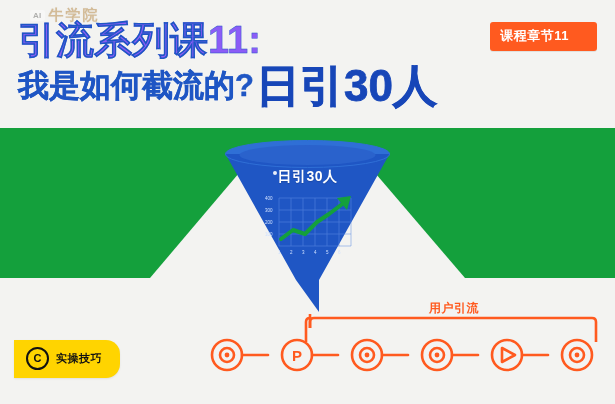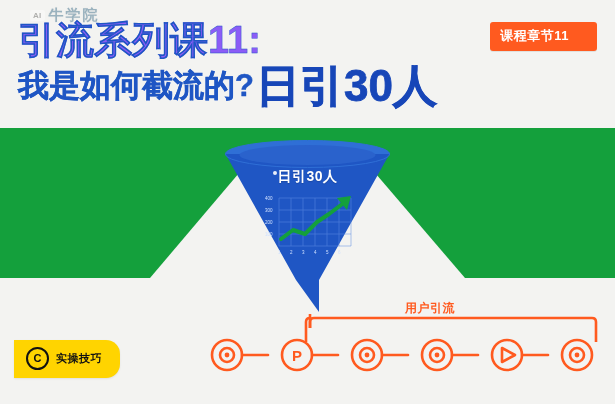--- a/index.html
+++ b/index.html
@@ -56,21 +56,21 @@
   }
 
   
   .minichart{position:absolute;left:38px;top:54px;width:92px;height:70px;}
   .minichart svg{display:block;}
 
   
   .flow{position:absolute;left:210px;top:300px;width:395px;height:80px;}
   .flow svg{display:block;}
   .flow-label{
-    position:absolute;left:405px;top:300px;color:#ff5a1f;
+    position:absolute;left:429px;top:300px;color:#ff5a1f;
     font-size:12px;font-weight:bold;letter-spacing:.5px;
   }
 
   
   .tag{
     position:absolute;left:14px;top:340px;
     background:#ffd400;border-radius:0 14px 14px 0;
     padding:7px 18px 8px 12px;display:flex;align-items:center;gap:7px;
     box-shadow:0 1px 2px rgba(0,0,0,.08);
   }
@@ -83,21 +83,21 @@
 
   
   .wm{
     position:absolute;left:30px;top:6px;display:flex;align-items:center;gap:4px;
     opacity:.38;
   }
   .wm .wmbox{
     background:#ffffff;color:#444;font-size:8px;font-weight:bold;
     border-radius:2px;padding:1px 3px;letter-spacing:.3px;
   }
-  .wm .wmtxt{color:#0c4a6e;font-size:15px;font-weight:bold;letter-spacing:2px;
+  .wm .wmtxt{color:#a16207;font-size:15px;font-weight:bold;letter-spacing:2px;
     text-shadow:0 0 2px rgba(0,0,0,.15);}
 </style>
 </head>
 <body>
 
 <div id="stage">
 
   <div class="wing" style="left:0;top:128px;">
     <svg width="262" height="150" viewBox="0 0 262 150">
       <path d="M0,0 L262,0 L262,18 L150,150 L0,150 Z" fill="#14a03c"></path>

